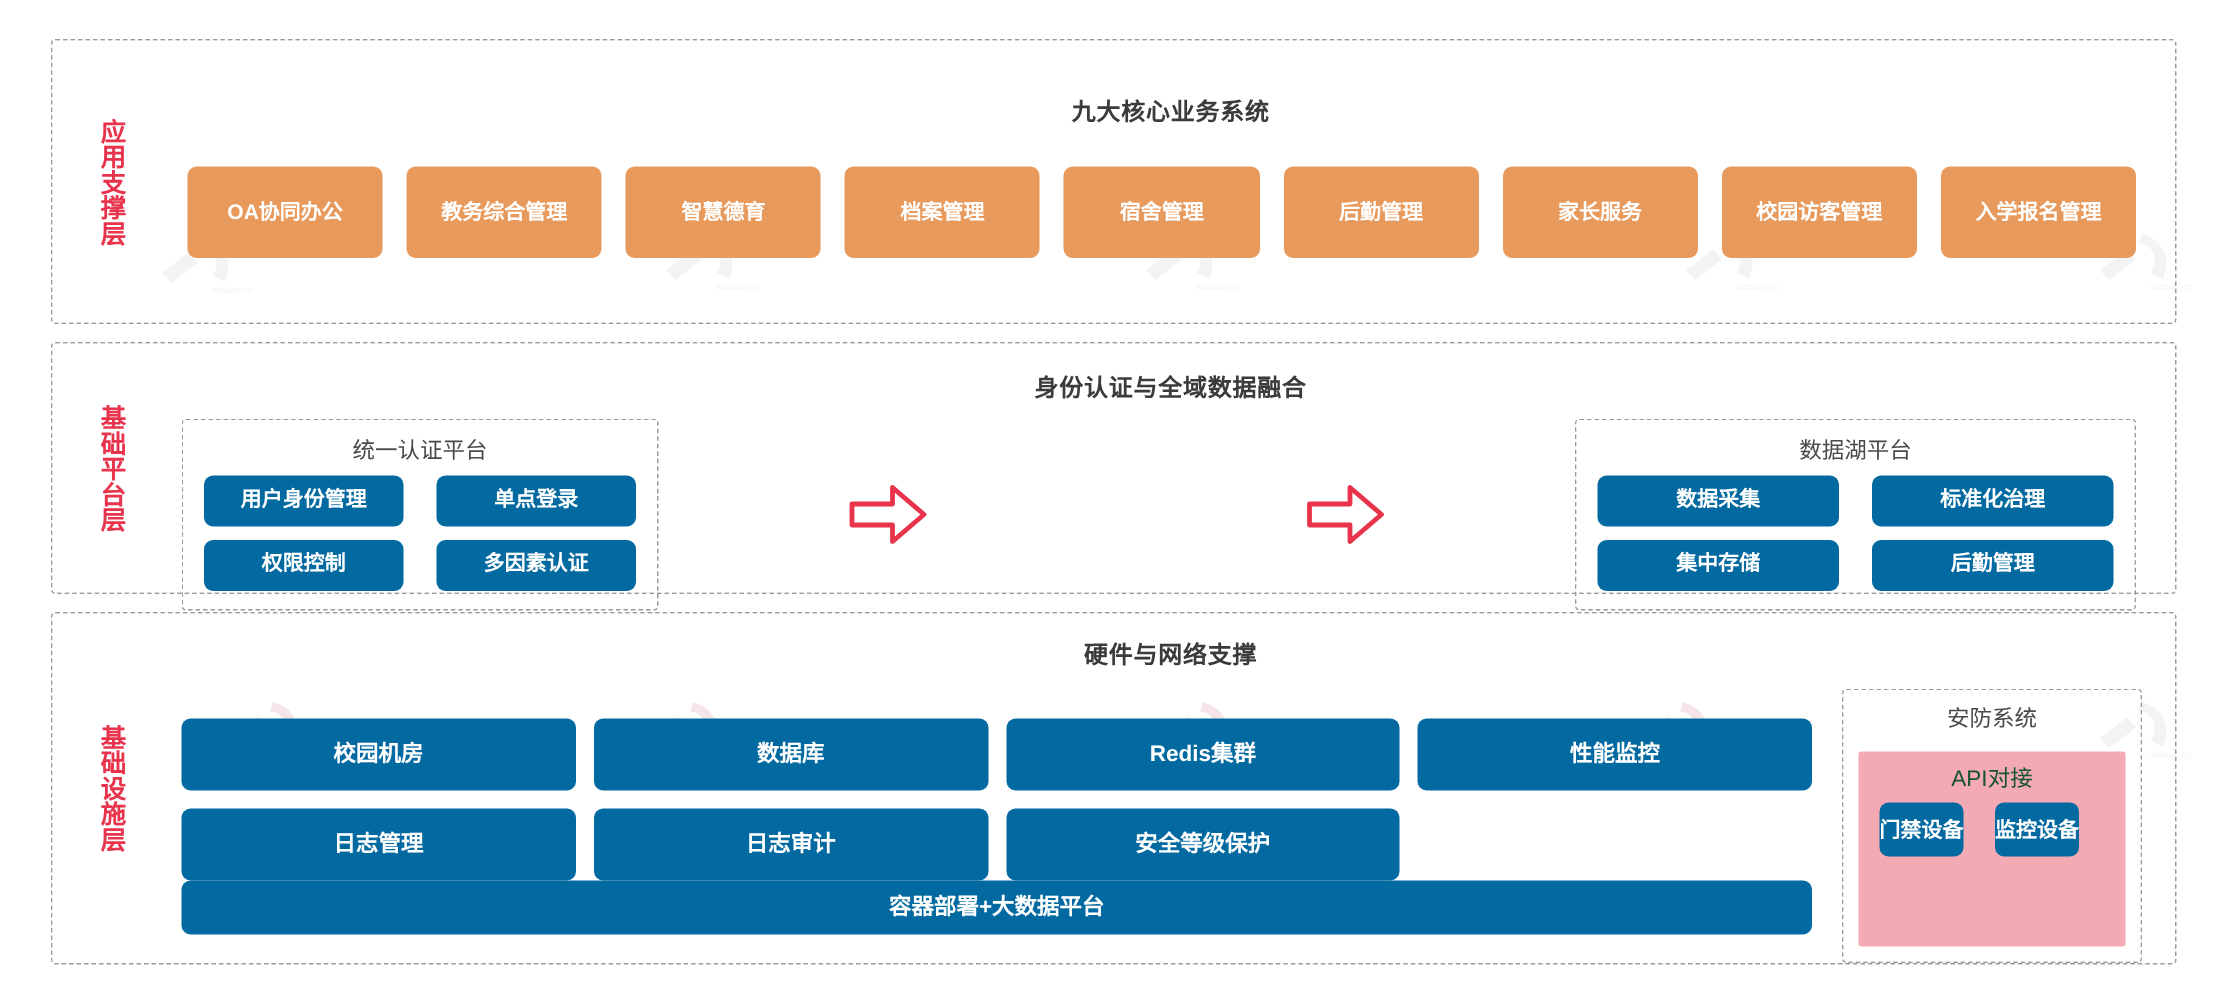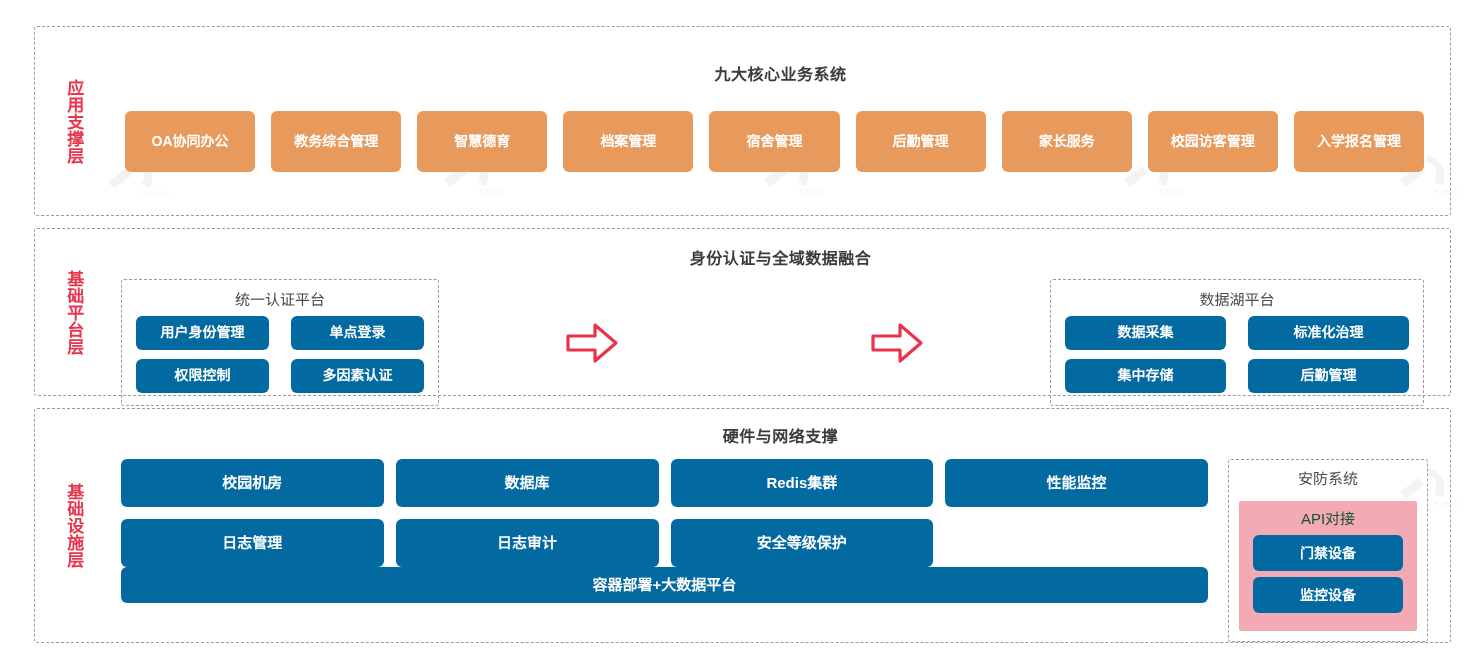--- a/index.html
+++ b/index.html
@@ -175,20 +175,21 @@
     padding: 0 22px 0 10px;
     display: flex;
     gap: 20px;
     flex: 1 1 auto;
   }
   .infra-left {
     flex: 1 1 auto;
     display: flex;
     flex-direction: column;
     min-width: 0;
+    justify-content: center;
   }
   .infra-grid {
     display: grid;
     grid-template-columns: repeat(4, 1fr);
     gap: 12px;
   }
   .infra-grid .card { height: 48px; font-size: 15px; }
   .infra-full .card {
     height: 36px;
     font-size: 15px;
@@ -211,21 +212,21 @@
     flex: 1 1 auto;
     display: flex;
     flex-direction: column;
   }
   .sec-inner-title {
     text-align: center;
     font-size: 15px;
     color: #14532d;
     margin-bottom: 7px;
   }
-  .sec-list { display: flex; flex-direction: column; gap: 6px; }
+  .sec-list { display: flex; gap: 21px; }
   .sec-list .card { height: 36px; font-size: 14px; }
 </style>
 </head>
 <body>
 
 <div class="diagram">
 
   <div class="wm" style="left:104px;  top:152px;">
       <svg viewBox="0 0 78 46">
         <g fill="#e9e9e9">

